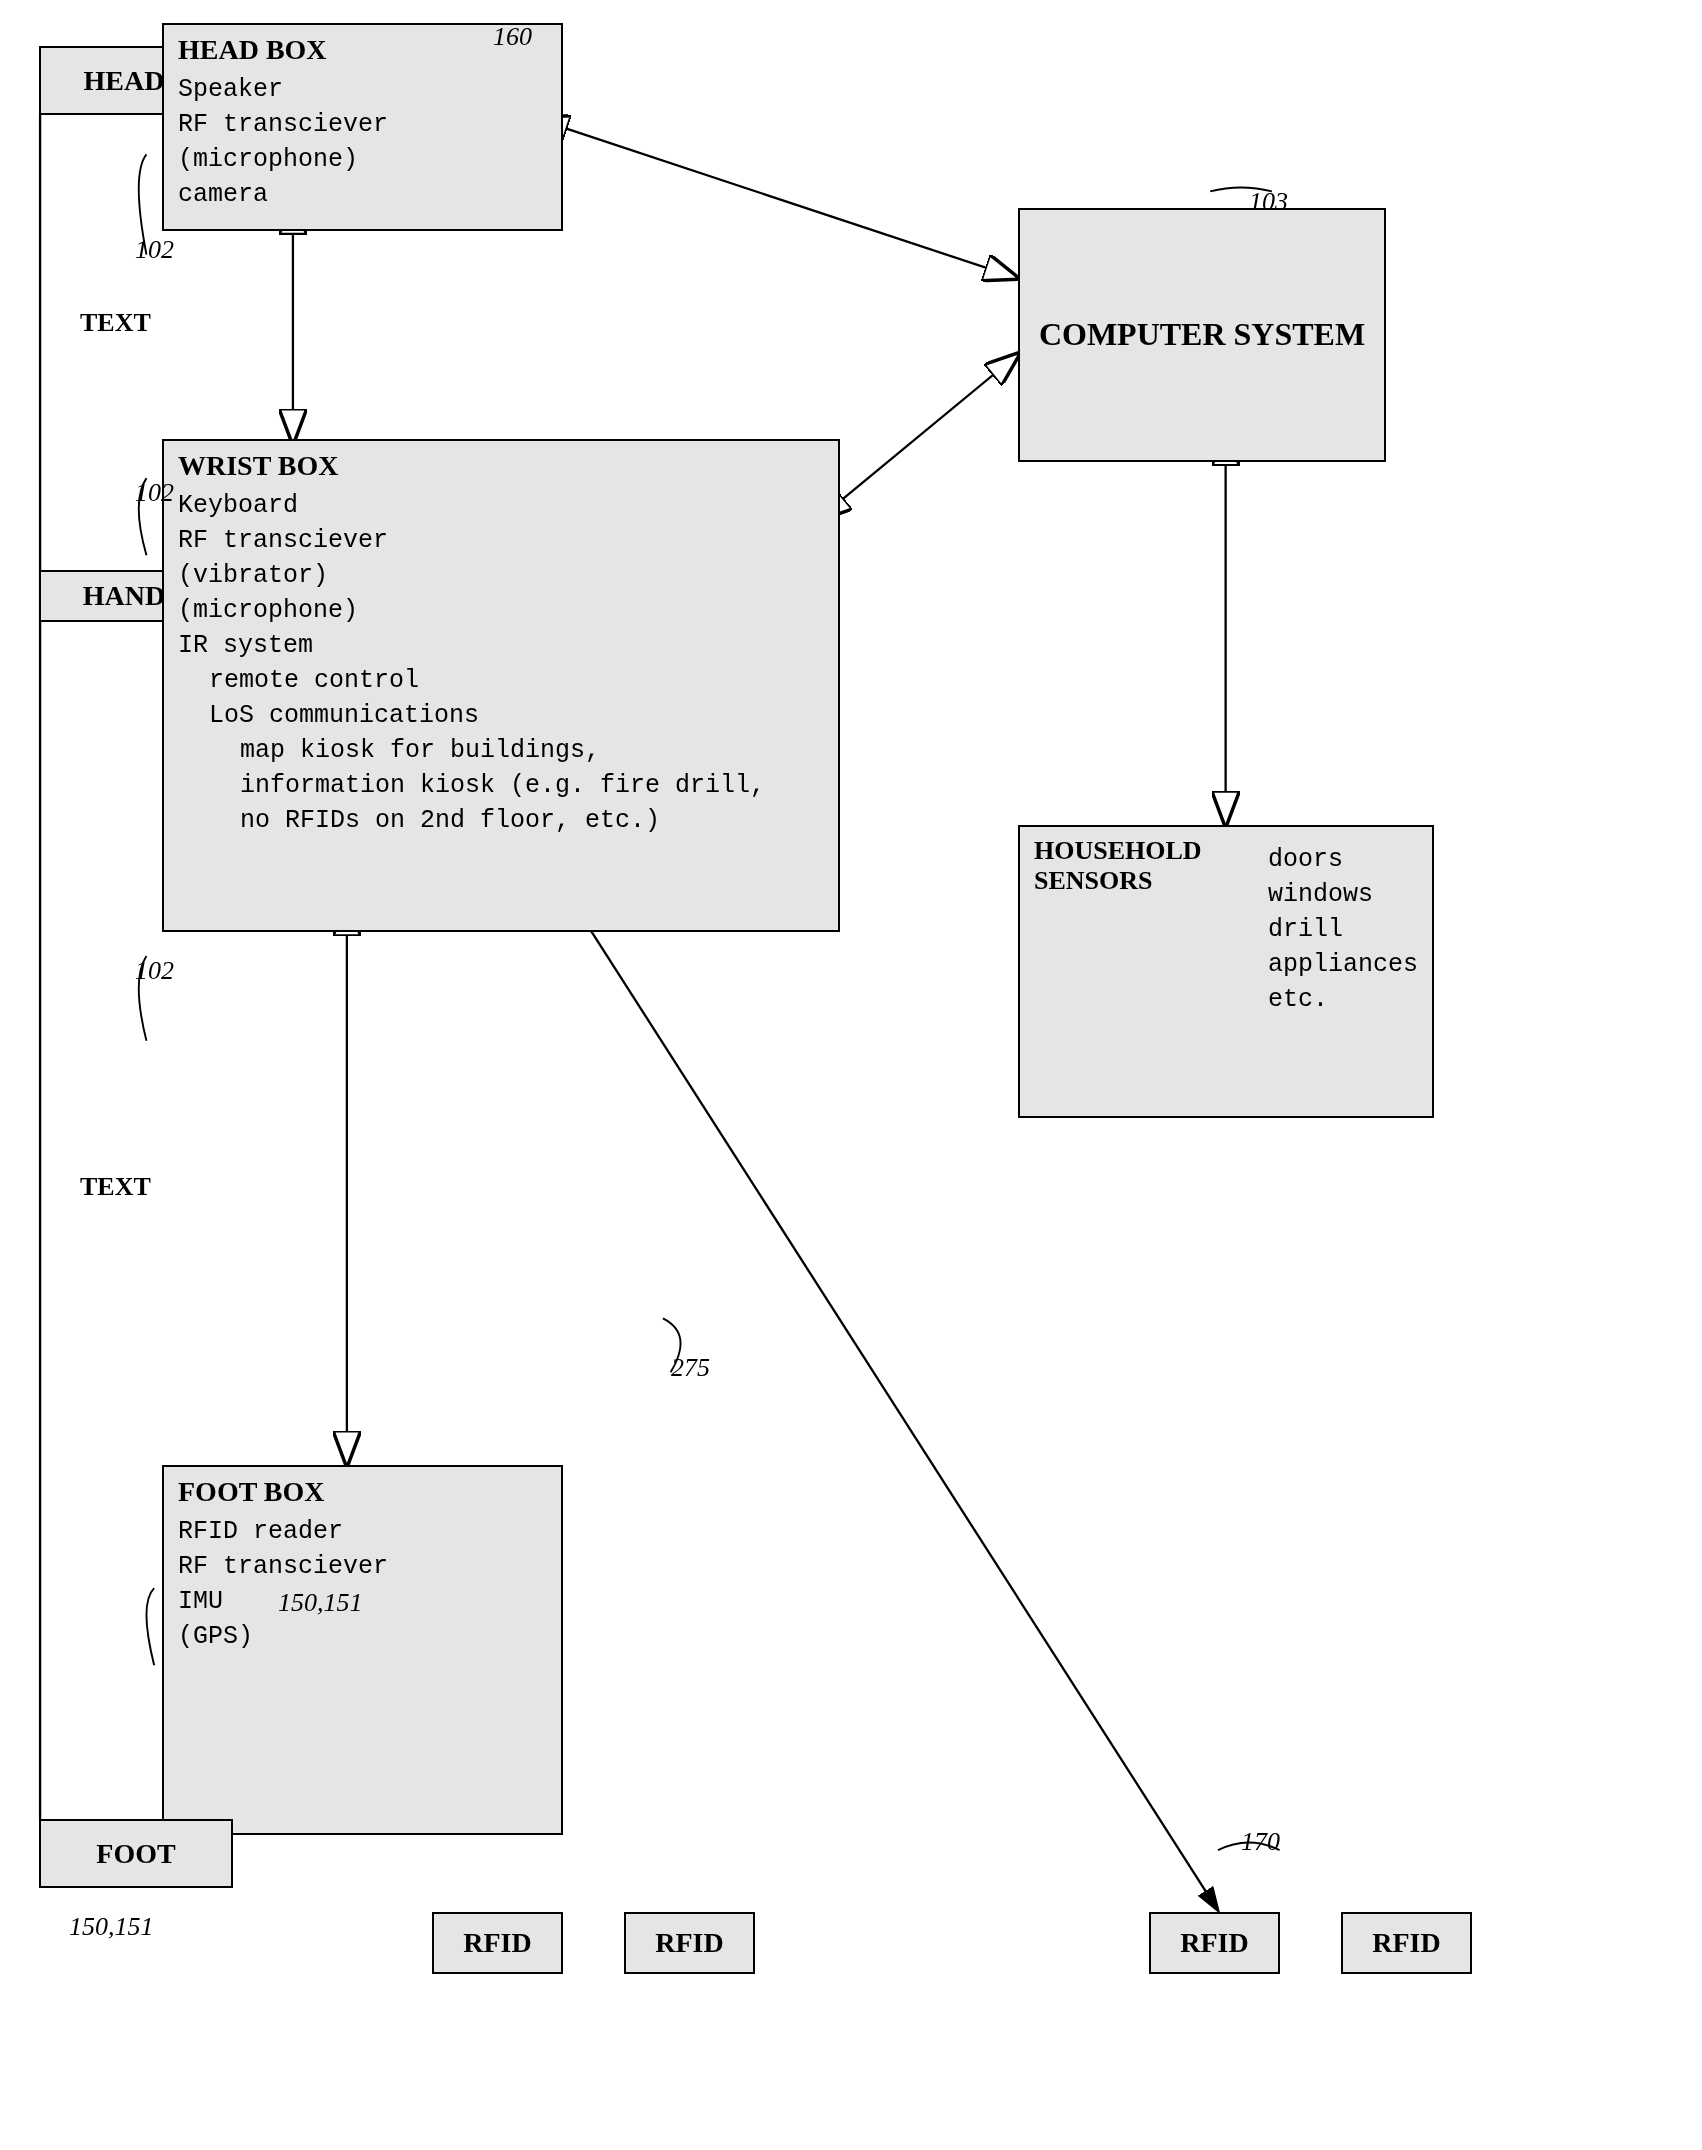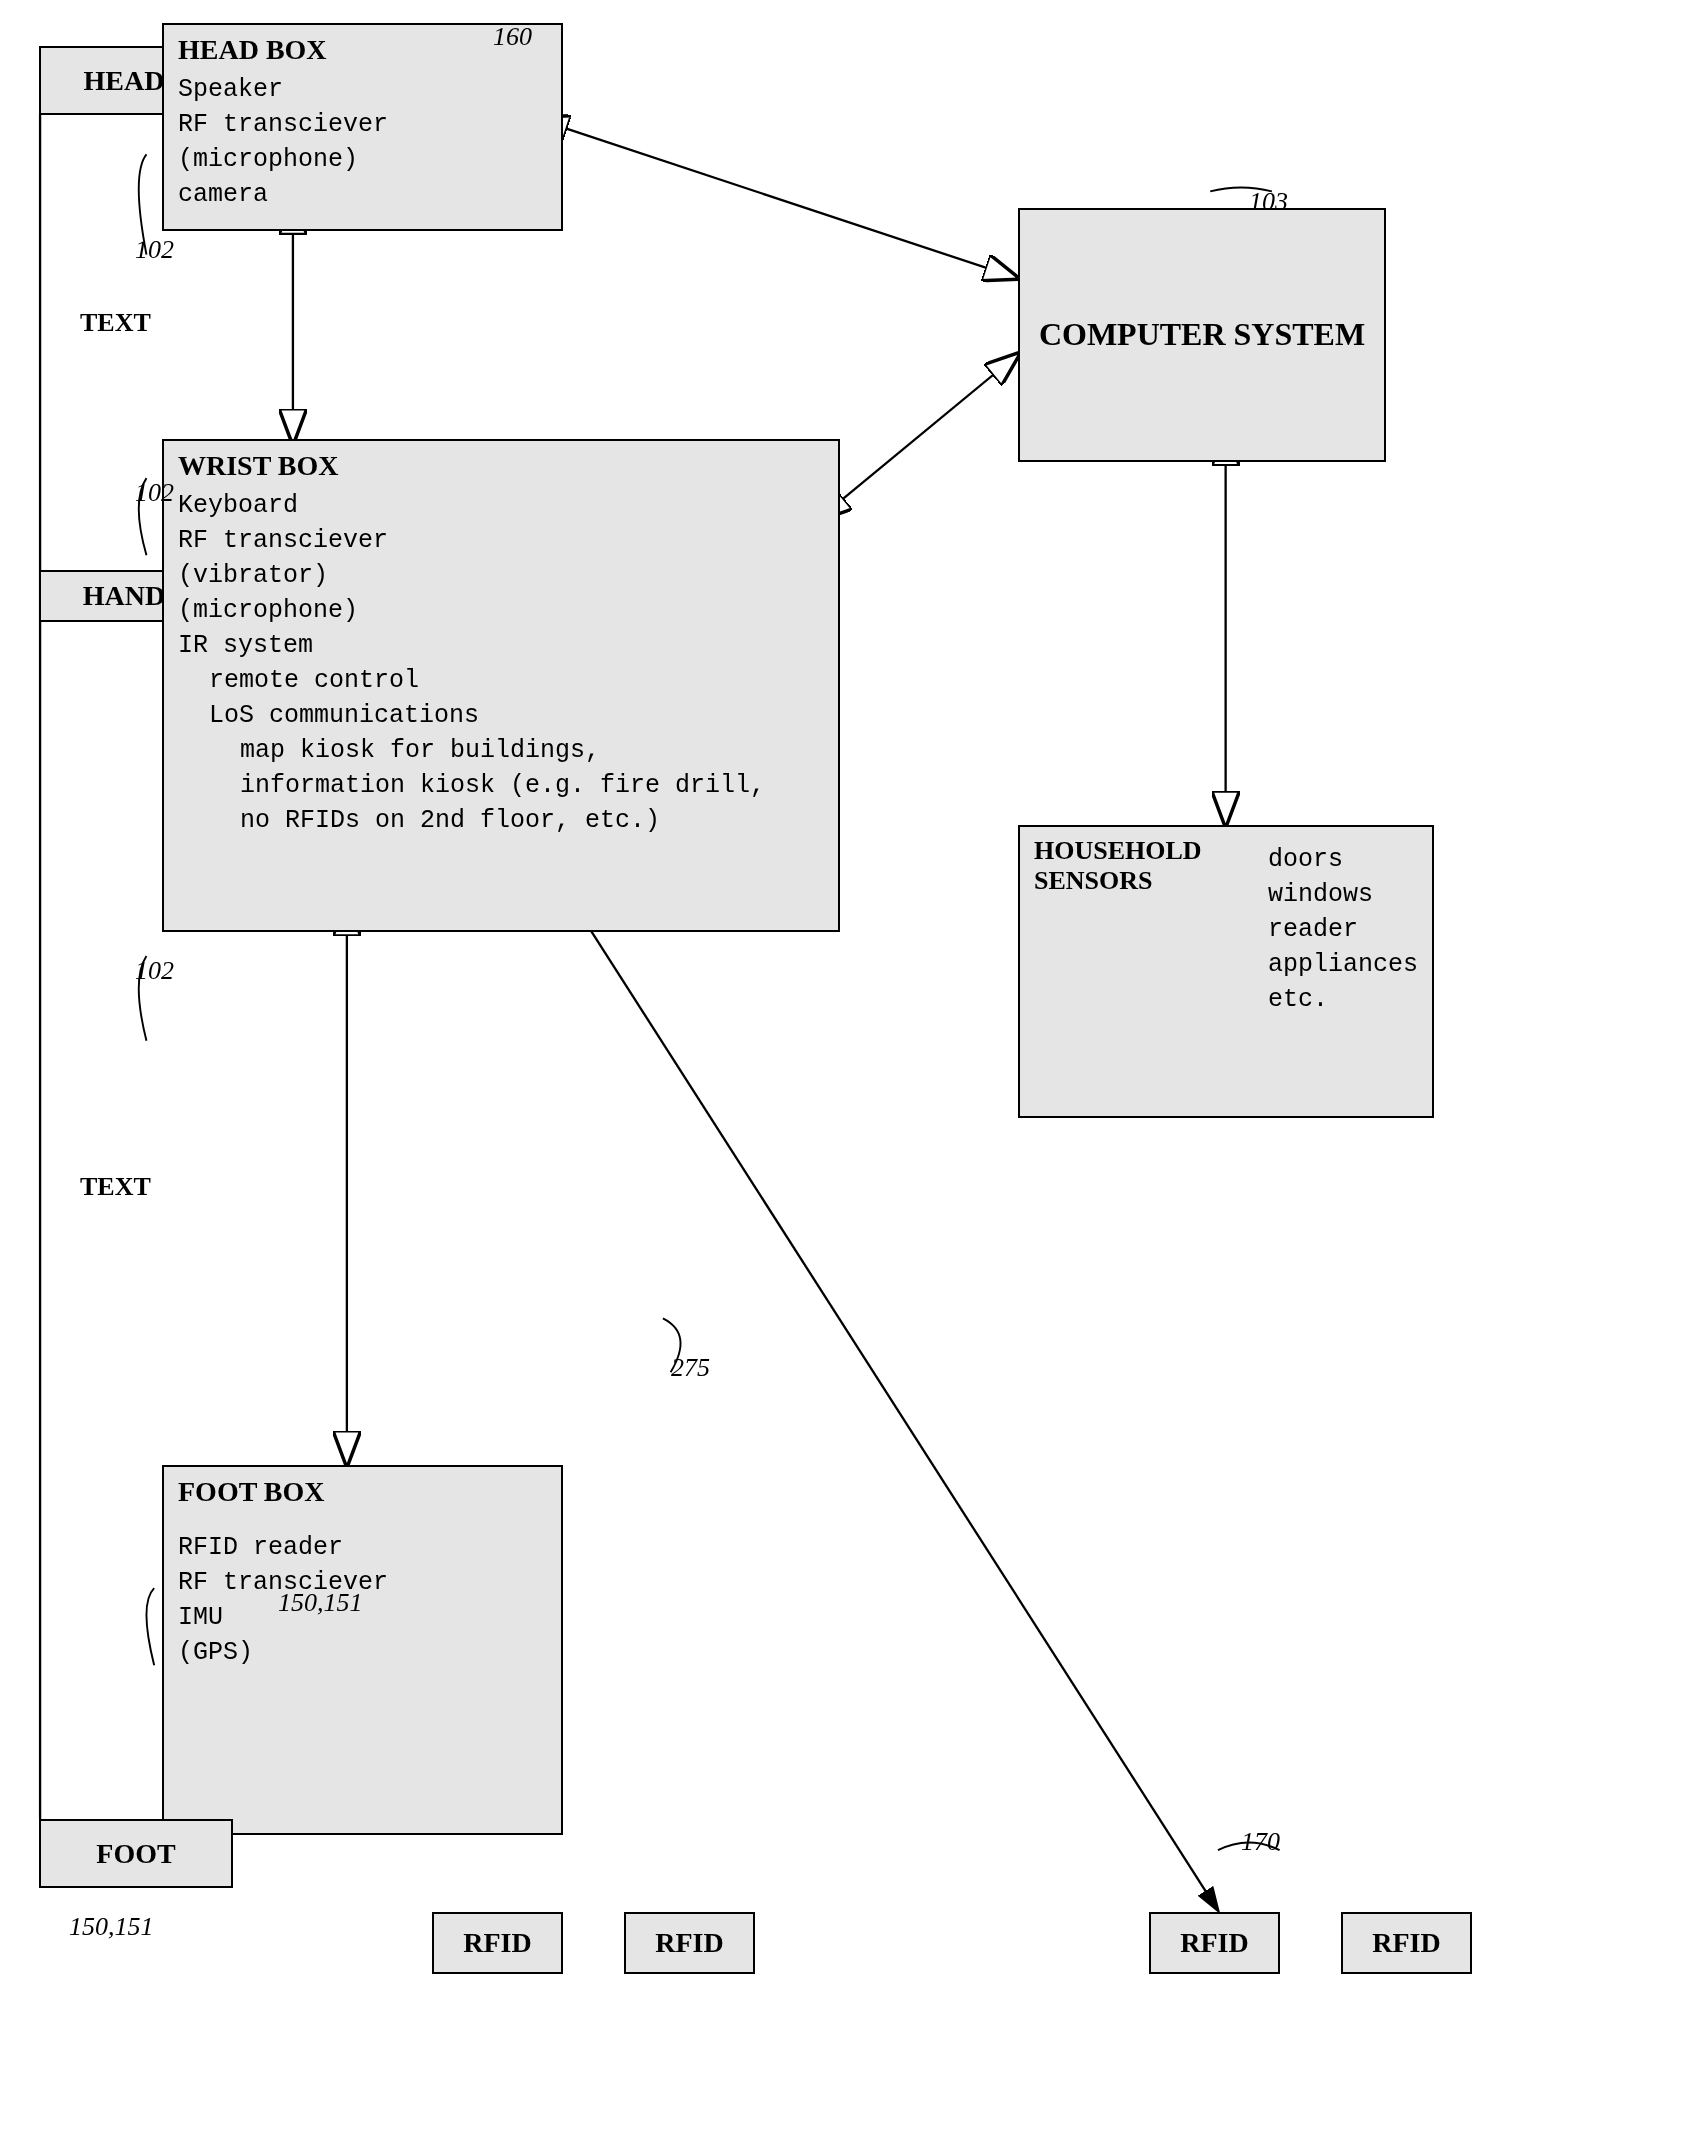--- a/index.html
+++ b/index.html
@@ -158,35 +158,35 @@
       <div class="box-text" style="padding-left:62px;">information kiosk (e.g. fire drill,</div>
       <div class="box-text" style="padding-left:62px;">no RFIDs on 2nd floor, etc.)</div>
     </div>
   </div>
 
   <div class="box" style="left:1018px; top:825px; width:416px; height:293px; flex-direction:row;">
     <span class="box-title" style="font-size:26px;">HOUSEHOLD SENSORS</span>
     <div style="margin-top:6.2px;">
       <div class="box-text">doors</div>
       <div class="box-text">windows</div>
-      <div class="box-text">reader</div>
+      <div class="box-text">drill</div>
       <div class="box-text">appliances</div>
       <div class="box-text">etc.</div>
     </div>
   </div>
 
   <div class="label-text" style="left:46px; top:308px;">TEXT</div>
 
   <div class="label-text" style="left:46px; top:1172px;">TEXT</div>
 
   <div class="ref-num" style="left:135px; top:235px;">102</div>
   <div class="ref-num" style="left:135px; top:478px;">102</div>
   <div class="ref-num" style="left:135px; top:956px;">102</div>
 
-  <div class="box" style="left:162px; top:1465px; width:401px; height:370px; flex-direction:column;gap:16px;">
+  <div class="box" style="left:162px; top:1465px; width:401px; height:370px; flex-direction:column;">
     <span class="box-title">FOOT BOX</span>
     <div style="margin-top:6.2px;">
       <div class="box-text">RFID reader</div>
       <div class="box-text">RF transciever</div>
       <div class="box-text">IMU</div>
       <div class="box-text">(GPS)</div>
     </div>
   </div>
 
   <div class="box" style="left:39px; top:1819px; width:194px; height:69px; justify-content:center; align-items:center;">

